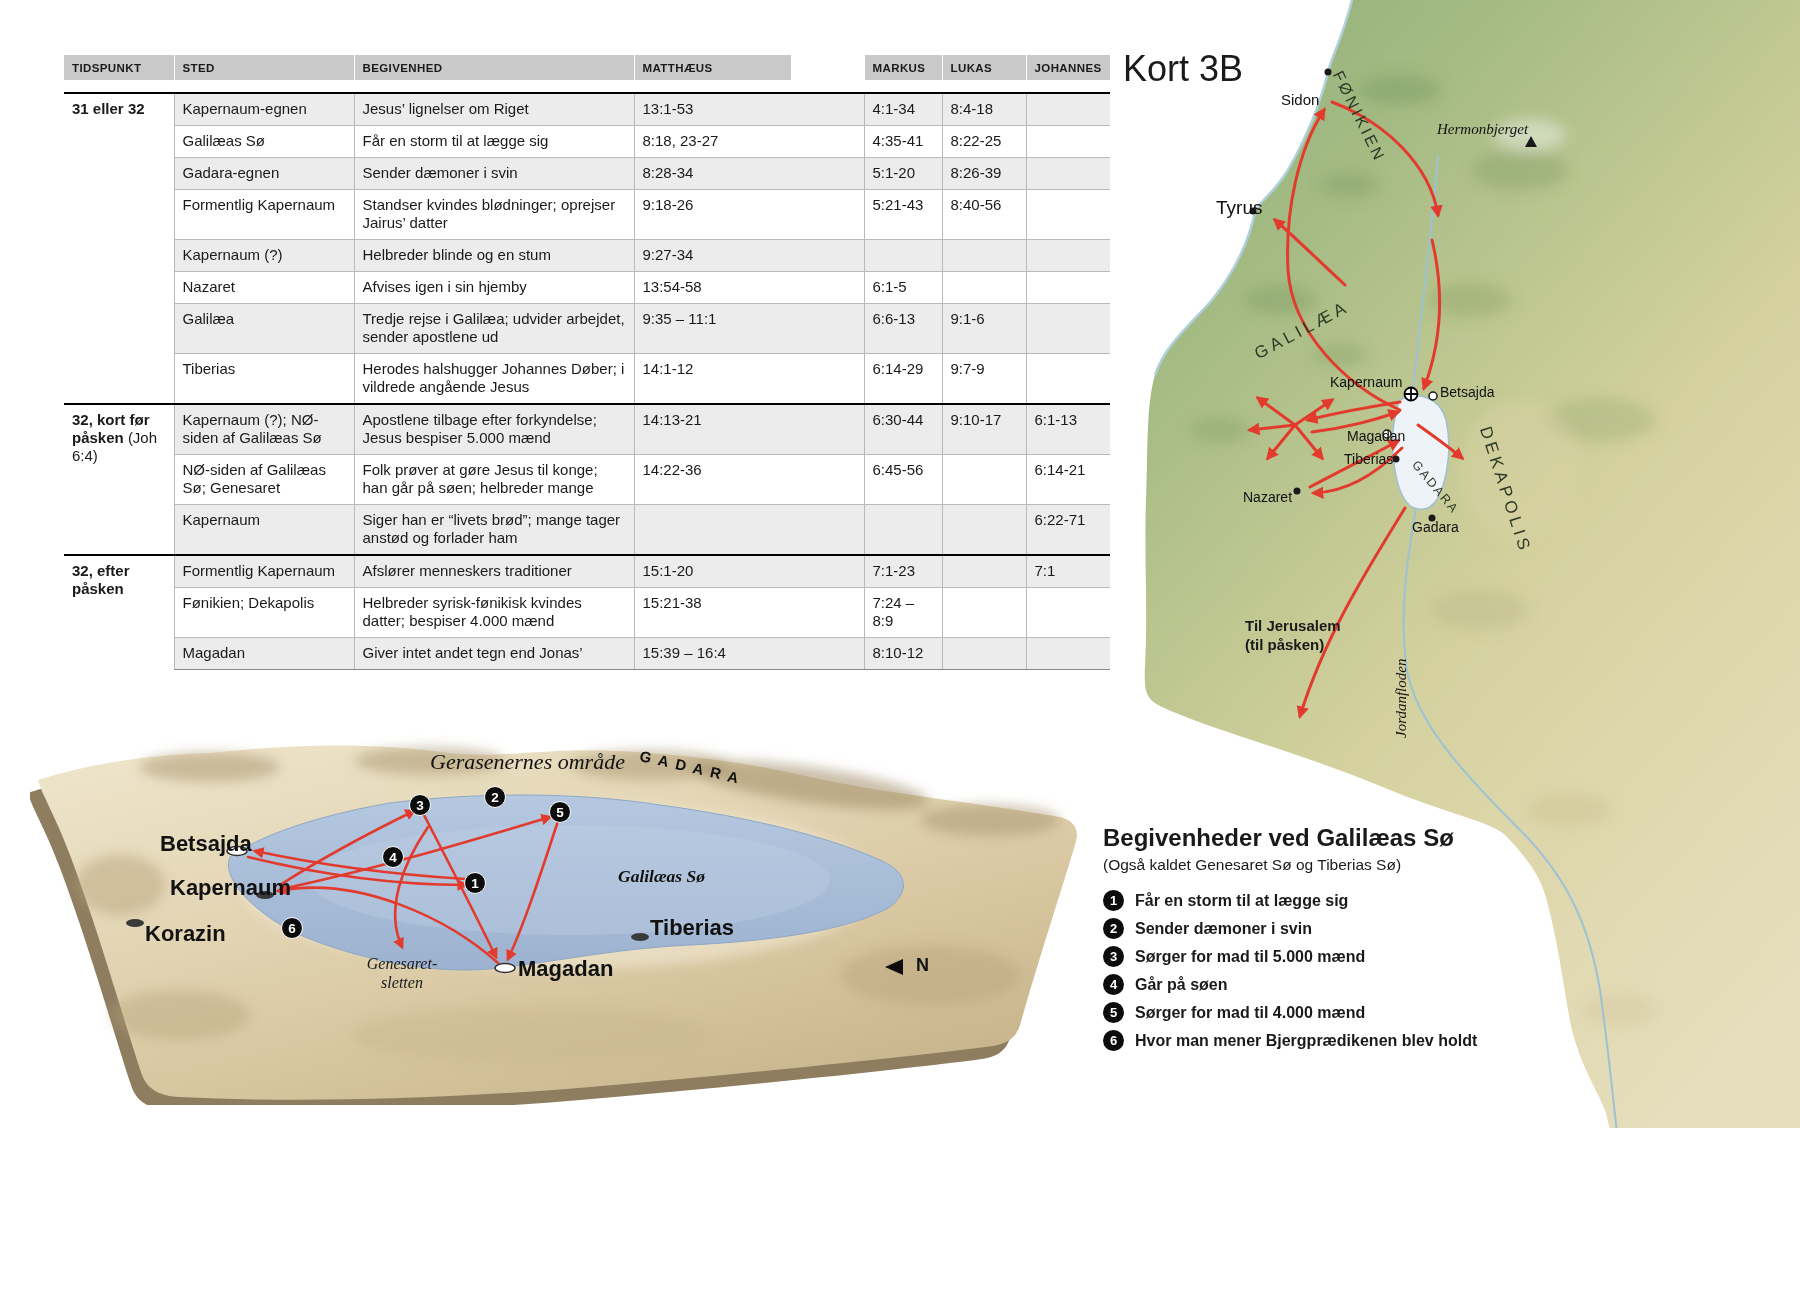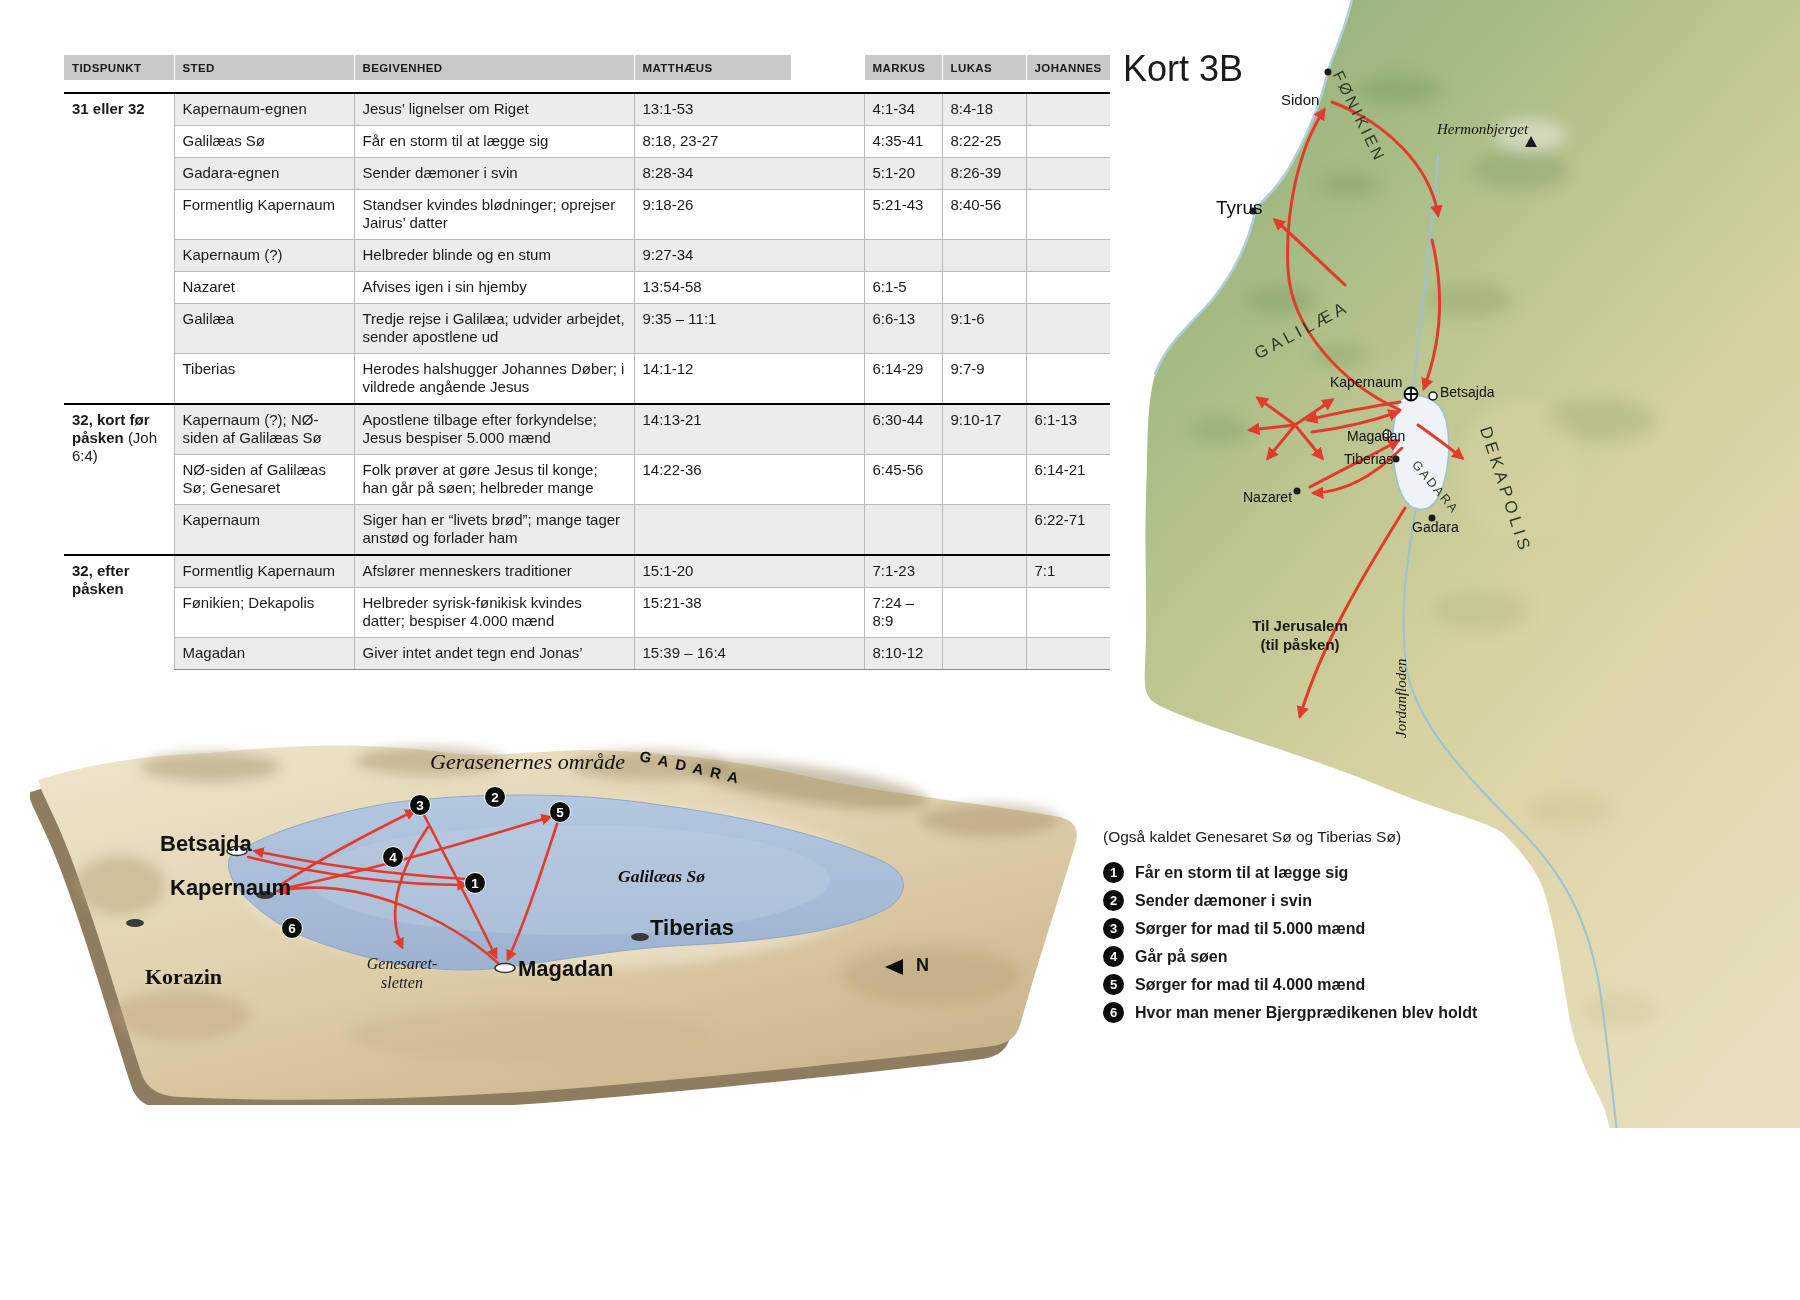--- a/index.html
+++ b/index.html
@@ -309,27 +309,28 @@
   <div class="place-lbl abs" style="left:1216px; top:197px; font-size:19px;">Tyrus</div>
   <div class="region-lbl abs" style="left:1256px; top:345px; transform:rotate(-28deg); transform-origin:left center;">GALILÆA</div>
   <div class="place-lbl abs" style="left:1330px; top:374px;">Kapernaum</div>
   <div class="place-lbl abs" style="left:1440px; top:384px;">Betsajda</div>
   <div class="place-lbl abs" style="left:1347px; top:428px;">Magadan</div>
   <div class="place-lbl abs" style="left:1344px; top:451px;">Tiberias</div>
   <div class="region-lbl abs" style="left:1420px; top:458px; font-size:12.5px; letter-spacing:2px; transform:rotate(50deg); transform-origin:left top;">GADARA</div>
   <div class="region-lbl abs" style="left:1494px; top:424px; transform:rotate(72deg); transform-origin:left top;">DEKAPOLIS</div>
   <div class="place-lbl abs" style="left:1243px; top:489px;">Nazaret</div>
   <div class="place-lbl abs" style="left:1412px; top:519px;">Gadara</div>
-  <div class="abs" style="left:1245px; top:617px; width:110px; text-align:center; font-size:15px; font-weight:600; line-height:1.25;">
+  <div class="abs" style="left:1245px; top:617px; width:110px; font-size:15px; font-weight:600; line-height:1.25;">
     <div>Til Jerusalem</div>
     <div>(til påsken)</div>
   </div>
   <div class="place-lbl abs ital-serif" style="left:1393px; top:738px; font-size:15px; transform:rotate(-90deg); transform-origin:left top;">Jordanfloden</div>
 
   <div id="legend">
+    <div class="legend-title">Begivenheder ved Galilæas Sø</div>
     <div class="legend-sub">(Også kaldet Genesaret Sø og Tiberias Sø)</div>
     <div class="legend-items">
       <div class="legend-item">
         <div class="badge">1</div>
         <div class="li-text">Får en storm til at lægge sig</div>
       </div>
       <div class="legend-item">
         <div class="badge">2</div>
         <div class="li-text">Sender dæmoner i svin</div>
       </div>
@@ -419,21 +420,21 @@
         <ellipse cx="610" cy="202" rx="9" ry="4" fill="#3a3a3a"></ellipse>
         <polygon points="855,232 873,224 873,240" fill="#0c0c0c"></polygon>
       </g>
     </svg>
   </div>
 
   <div class="inset-lbl abs ital-serif" style="left:430px; top:749px; font-weight:normal;">Gerasenernes område</div>
   <div class="inset-lbl abs" style="left:642px; top:747px; letter-spacing:7px; font-size:15px; font-weight:600; transform:rotate(13deg); transform-origin:left top;">GADARA</div>
   <div class="inset-lbl abs" style="left:160px; top:831px;">Betsajda</div>
   <div class="inset-lbl abs" style="left:170px; top:875px;">Kapernaum</div>
-  <div class="inset-lbl abs" style="left:145px; top:964px;font-family:Liberation Serif, serif;">Korazin</div>
+  <div class="inset-lbl abs" style="left:145px; top:921px;">Korazin</div>
   <div class="abs ital-serif" style="left:352px; top:954px; width:100px; text-align:center; font-size:16px; line-height:1.2;">
     <div>Genesaret-</div>
     <div>sletten</div>
   </div>
   <div class="inset-lbl abs" style="left:518px; top:956px;">Magadan</div>
   <div class="inset-lbl abs" style="left:650px; top:915px;">Tiberias</div>
   <div class="inset-lbl abs ital-serif" style="left:618px; top:866px; font-weight:bold; font-size:17.5px;">Galilæas Sø</div>
   <div class="inset-lbl abs" style="left:916px; top:955px; font-size:18px;">N</div>
 
   <div class="inset-badge abs" style="left:464px; top:872px;">1</div>

